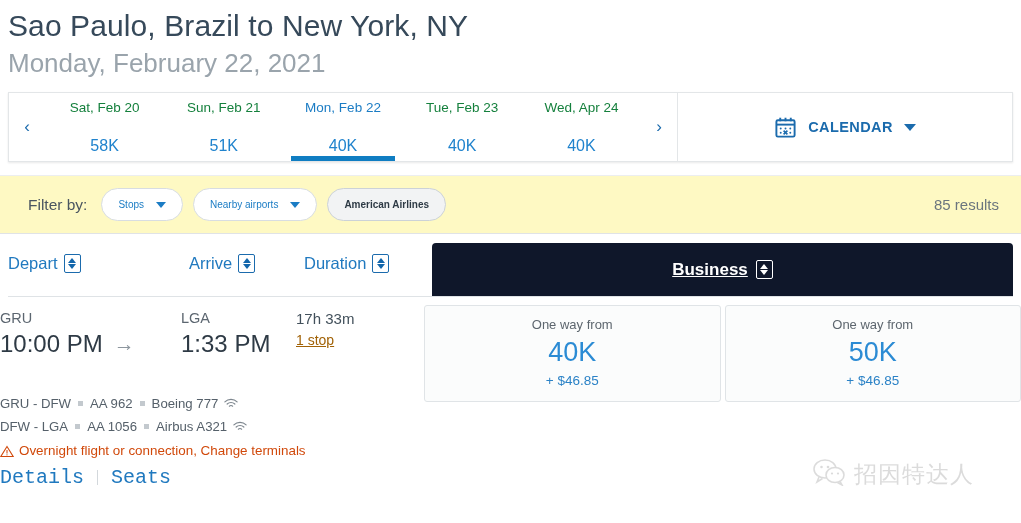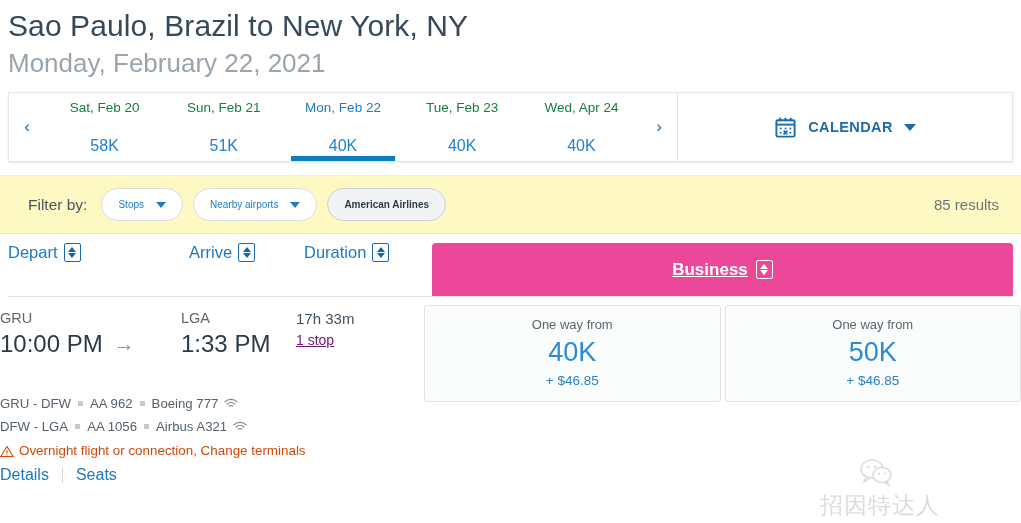--- a/index.html
+++ b/index.html
@@ -188,21 +188,21 @@
     color: #6b757e;
   }
 
   
   .table-area {
     position: relative;
     padding: 0 8px;
   }
   .col-head-row {
     display: flex;
-    align-items: flex-start;
+    align-items: center;
     height: 62px;
     padding-top: 9px;
     box-sizing: border-box;
   }
   .flight-cols {
     width: 424px;
     display: flex;
     align-items: center;
     padding-bottom: 12px;
     box-sizing: border-box;
@@ -246,21 +246,21 @@
 
   .cabin-heads {
     flex: 1;
     display: flex;
     gap: 12px;
     align-items: stretch;
     height: 100%;
   }
   .cabin-head {
     flex: 1;
-    background: #ec4899;
+    background: #0f172a;
     border-radius: 4px 4px 0 0;
     display: flex;
     align-items: center;
     justify-content: center;
     cursor: pointer;
   }
   .cabin-head .c-text {
     font-size: 17px;
     font-weight: 700;
     color: #ffffff;
@@ -321,21 +321,21 @@
     color: #8d969e;
     margin-left: 11px;
   }
   .dur-head {
     font-size: 15px;
     color: #42505b;
     line-height: 19px;
   }
   .stops-text {
     font-size: 14px;
-    color: #701a75;
+    color: #a16207;
     line-height: 24px;
     cursor: pointer;
     text-decoration: underline;
   }
   .segments {
     margin-top: 32px;
   }
   .segment-line {
     font-size: 13.2px;
     color: #55606a;
@@ -367,23 +367,24 @@
   .warn-ico {
     margin-right: 5px;
     display: inline-flex;
   }
   .links-row {
     display: flex;
     align-items: center;
     margin-top: 4px;
   }
   .link {
-    font-size: 16px;
+    font-size: 20px;
     color: #2079bf;
     cursor: pointer;
+    font-family: Liberation Mono, monospace;
   }
   .link-sep {
     width: 1px;
     height: 15px;
     background: #d3d8dc;
     margin: 0 13px;
   }
 
   
   .price-cols {
@@ -425,21 +426,20 @@
 
   
   .watermark {
     position: absolute;
     left: 812px;
     top: 458px;
     display: flex;
     align-items: center;
     opacity: 0.30;
     pointer-events: none;
-    flex-direction: column;
   }
   .wm-text {
     font-size: 23px;
     color: #8c8c8c;
     margin-left: 8px;
     letter-spacing: 1px;
     font-family: "DejaVu Sans", sans-serif;
   }
 </style>
 </head>

